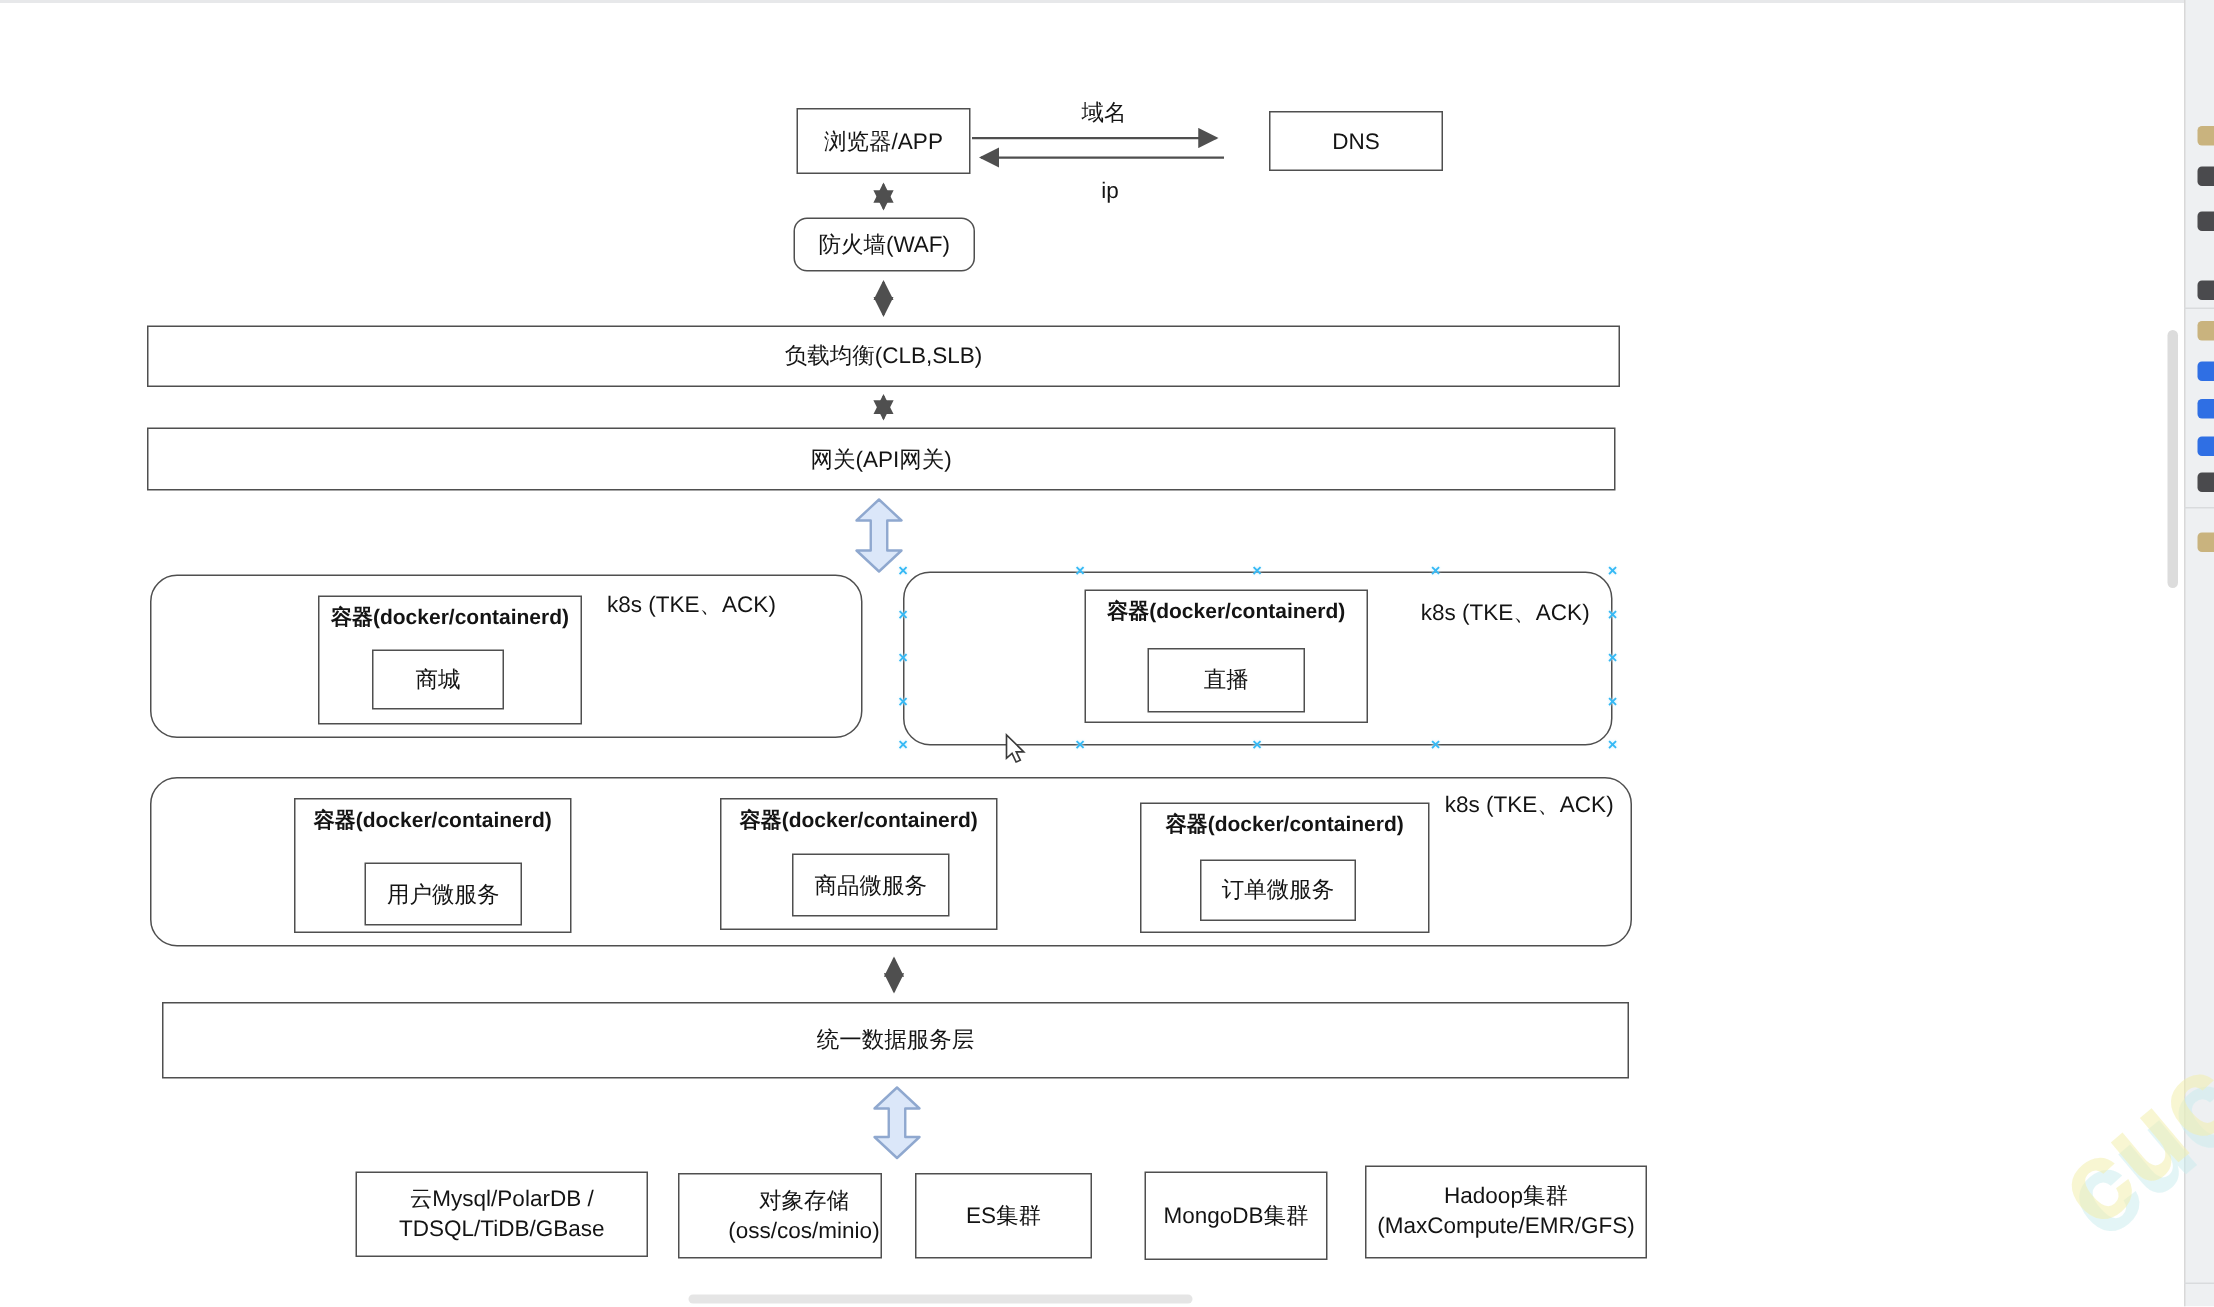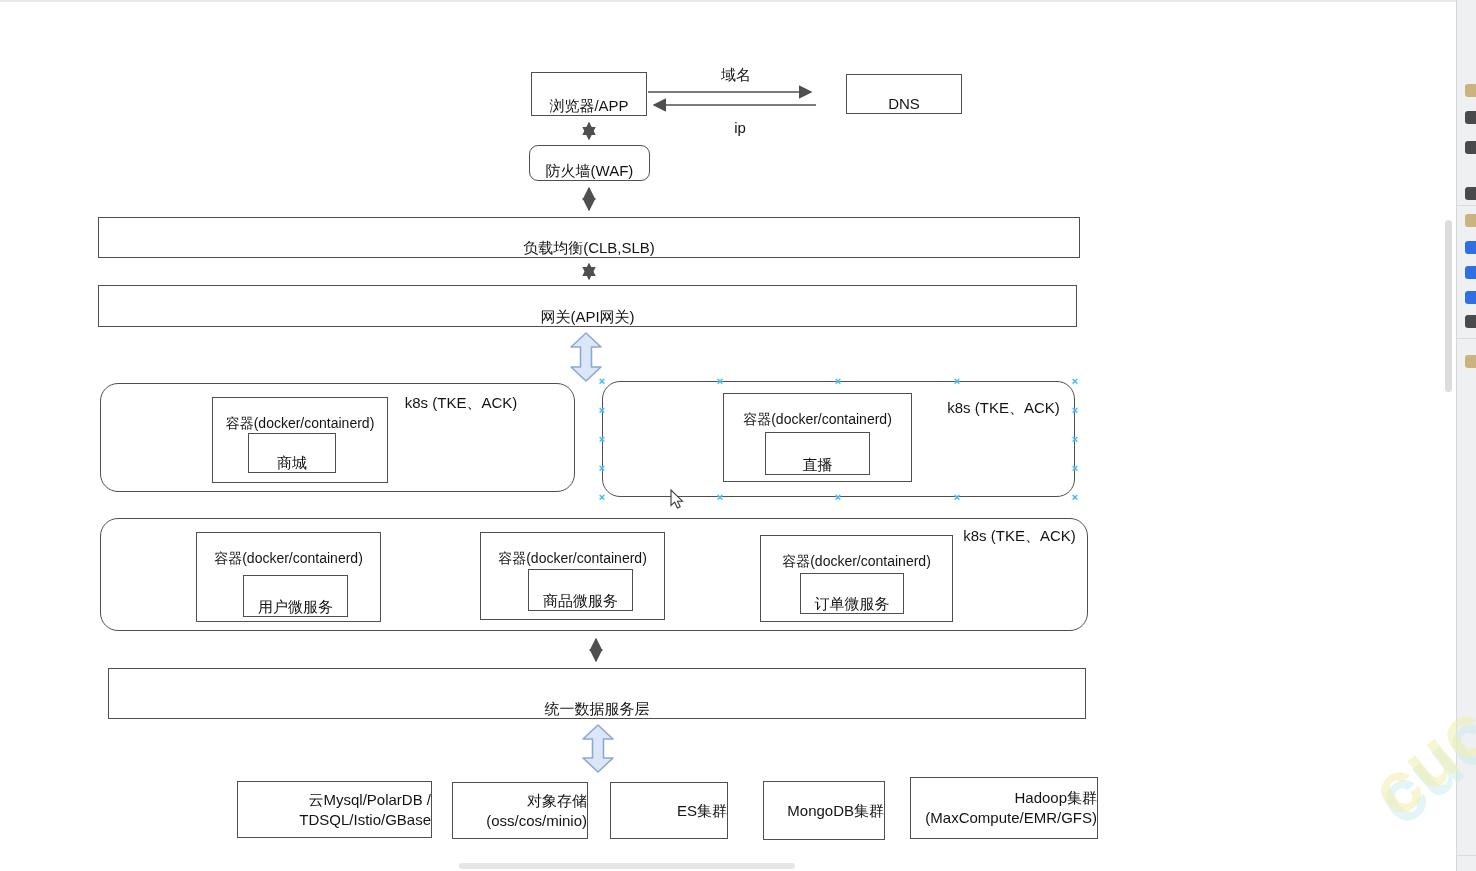--- a/index.html
+++ b/index.html
@@ -5,26 +5,26 @@
   html,body{margin:0;padding:0;}
   body{
     width:1476px;height:871px;overflow:hidden;position:relative;background:#fff;
     font-family:"Liberation Sans","DejaVu Sans",sans-serif;color:#141414;
   }
   #app{position:absolute;inset:0;}
   .topstrip{position:absolute;left:0;top:0;width:1476px;height:2px;background:#e7e8ea;z-index:1;}
   
   .box{
     position:absolute;background:#fff;border:1.6px solid #4f4f4f;box-sizing:border-box;
-    display:flex;align-items:flex-end;justify-content:center;text-align:center;
+    display:flex;align-items:center;justify-content:center;text-align:center;
     font-size:15px;line-height:19px;z-index:2;
   }
   .rounded{border-radius:18px;}
   .rounded-sm{border-radius:9px;}
-  .container-box{align-items:flex-start;padding-top:16px;font-size:14px;white-space:nowrap;}
+  .container-box{align-items:flex-start;padding-top:4px;font-size:14px;white-space:nowrap;font-weight:bold;}
   .floating-label{
     position:absolute;z-index:2;font-size:15px;text-align:center;background:transparent;border:none;
   }
   .note{line-height:19px;}
   .two-line{flex-direction:column;line-height:20px;}
   
   #overlay{position:absolute;left:0;top:0;z-index:3;pointer-events:none;}
   
   .sel-handle{
     position:absolute;width:10px;height:10px;margin-left:-5px;margin-top:-5px;z-index:6;
@@ -131,21 +131,21 @@
     <span>订单微服务</span>
   </div>
 
 
   <div class="box" style="left:108px;top:668px;width:978px;height:51px;">
     <span>统一数据服务层</span>
   </div>
 
   <div class="box two-line" style="left:237px;top:781px;width:195px;height:57px;">
     <span>云Mysql/PolarDB /</span>
-    <span>TDSQL/Istio/GBase</span>
+    <span>TDSQL/TiDB/GBase</span>
   </div>
   <div class="box two-line" style="left:452px;top:782px;width:136px;height:57px;padding-left:32px;">
     <span>对象存储</span>
     <span>(oss/cos/minio)</span>
   </div>
   <div class="box two-line" style="left:610px;top:782px;width:118px;height:57px;">
     <span>ES集群</span>
   </div>
   <div class="box two-line" style="left:910px;top:777px;width:188px;height:62px;">
     <span>Hadoop集群</span>

